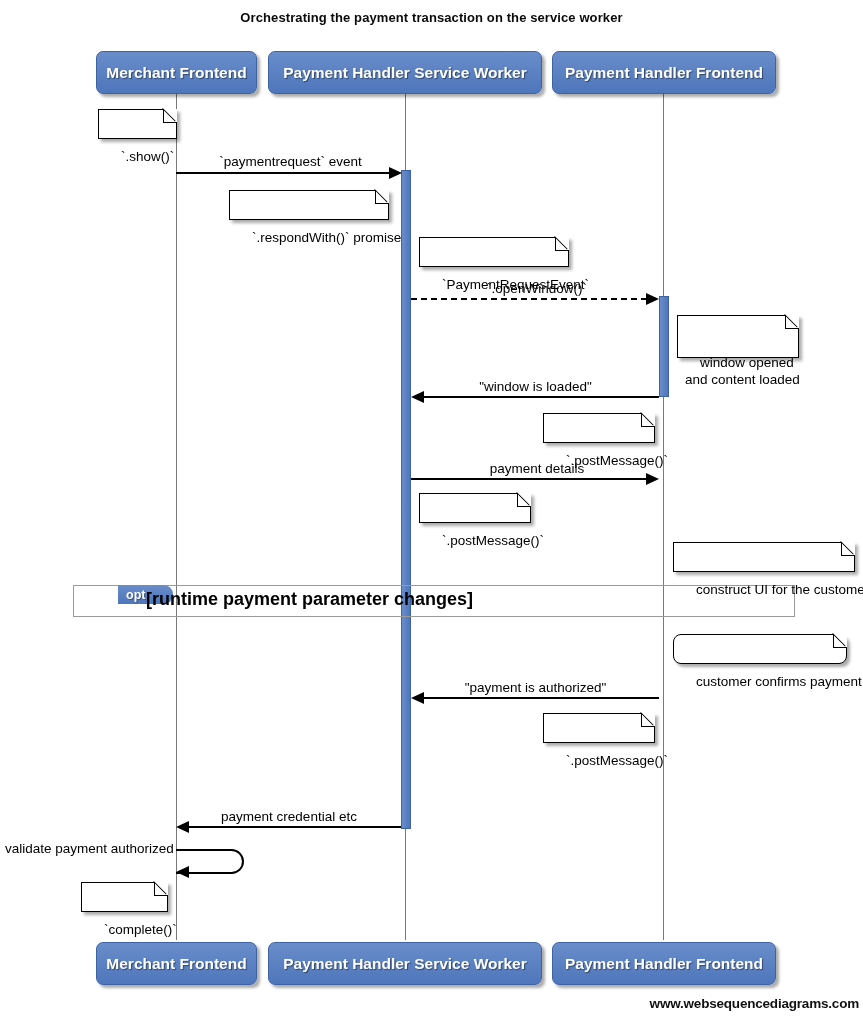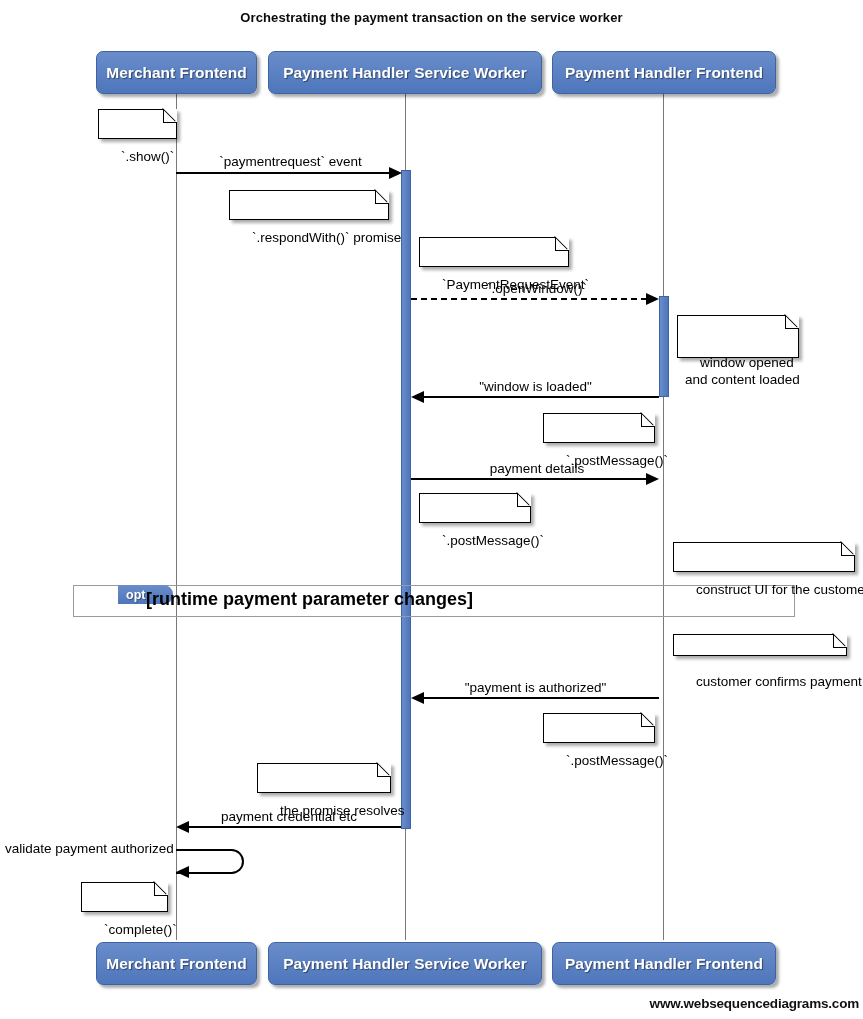--- a/index.html
+++ b/index.html
@@ -297,34 +297,30 @@
   <div class="note" style="left:419px; top:493px; width:112px; height:30px;">
     <span class="dogear"></span>
     <span>`.postMessage()`</span>
   </div>
 
   <div class="note" style="left:673px; top:542px; width:182px; height:30px;">
     <span class="dogear"></span>
     <span>construct UI for the customer</span>
   </div>
 
-  <div class="note" style="left:673px; top:634px; width:174px; height:22px;">
+  <div class="note" style="left:673px; top:634px; width:174px; height:30px;border-radius:8px;">
     <span class="dogear"></span>
     <span>customer confirms payment</span>
   </div>
 
   <div class="note" style="left:543px; top:713px; width:112px; height:30px;">
     <span class="dogear"></span>
     <span>`.postMessage()`</span>
   </div>
 
-  <div class="note" style="left:257px; top:763px; width:134px; height:30px;">
-    <span class="dogear"></span>
-    <span>the promise resolves</span>
-  </div>
 
   <div class="note" style="left:81px; top:882px; width:87px; height:30px;">
     <span class="dogear"></span>
     <span>`complete()`</span>
   </div>
 
   <div class="watermark">www.websequencediagrams.com</div>
 
 </div>
 

